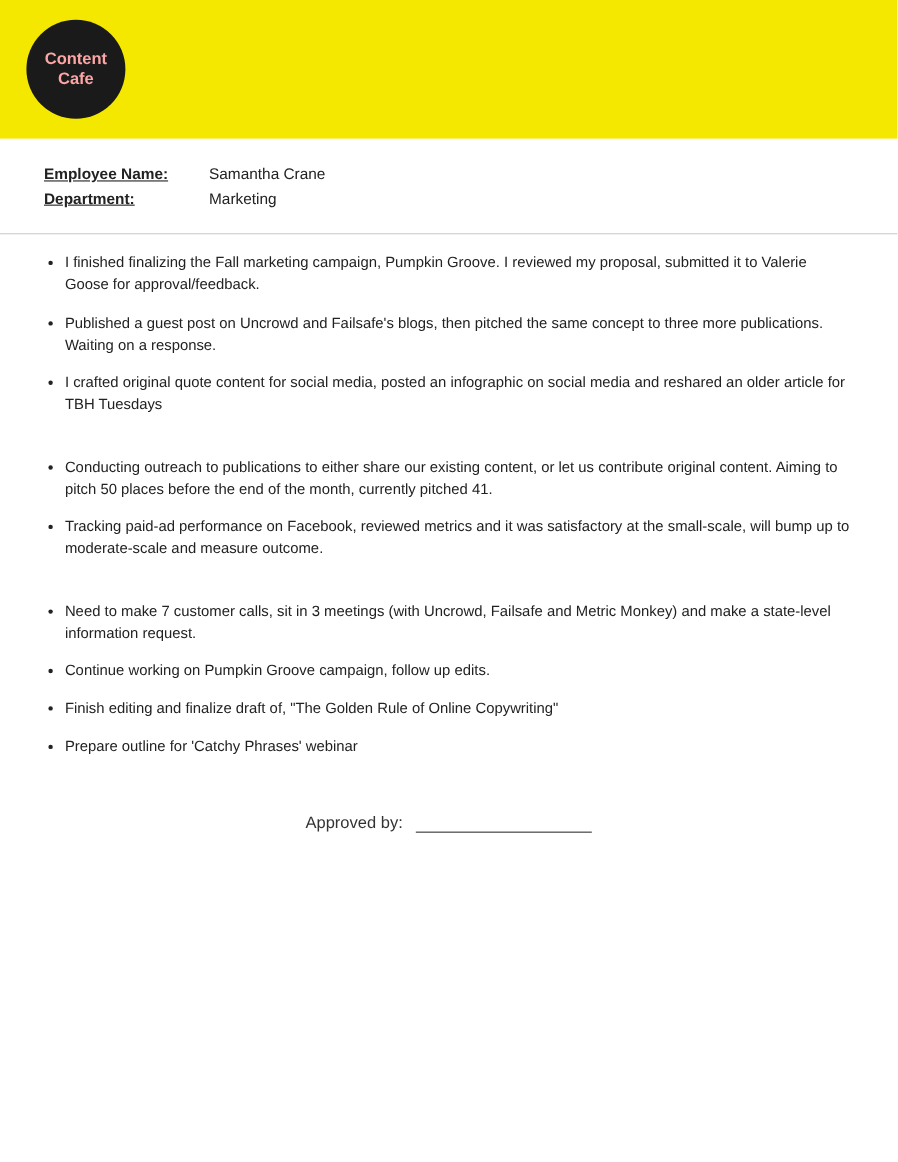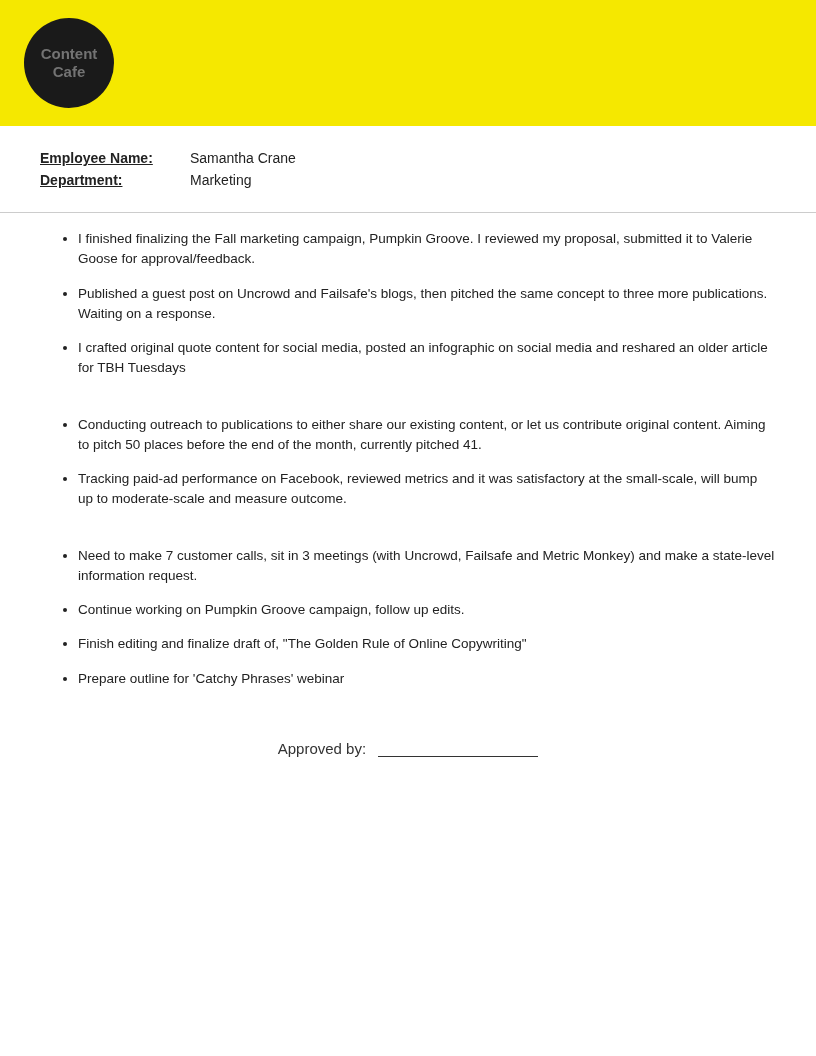--- a/index.html
+++ b/index.html
@@ -27,21 +27,21 @@
       background: #1a1a1a;
       border-radius: 50%;
       display: flex;
       align-items: center;
       justify-content: center;
       flex-shrink: 0;
       margin-right: 24px;
     }
 
     .logo-text {
-      color: #737373;
+      color: #fca5a5;
       font-size: 15px;
       font-weight: bold;
       text-align: center;
       line-height: 1.2;
     }
 
     .report-title {
       font-size: 38px;
       font-weight: 800;
       color: #1a1a1a;
@@ -79,21 +79,21 @@
       color: #fff;
       text-align: center;
       padding: 10px 20px;
       font-size: 18px;
       font-weight: bold;
       margin: 0;
     }
 
     
     .task-list {
-      padding: 16px 40px 16px 62px;
+      padding: 16px 40px 16px 43px;
     }
 
     .task-list ul {
       list-style: disc;
       padding-left: 16px;
     }
 
     .task-list ul li {
       font-size: 13.5px;
       line-height: 1.5;

